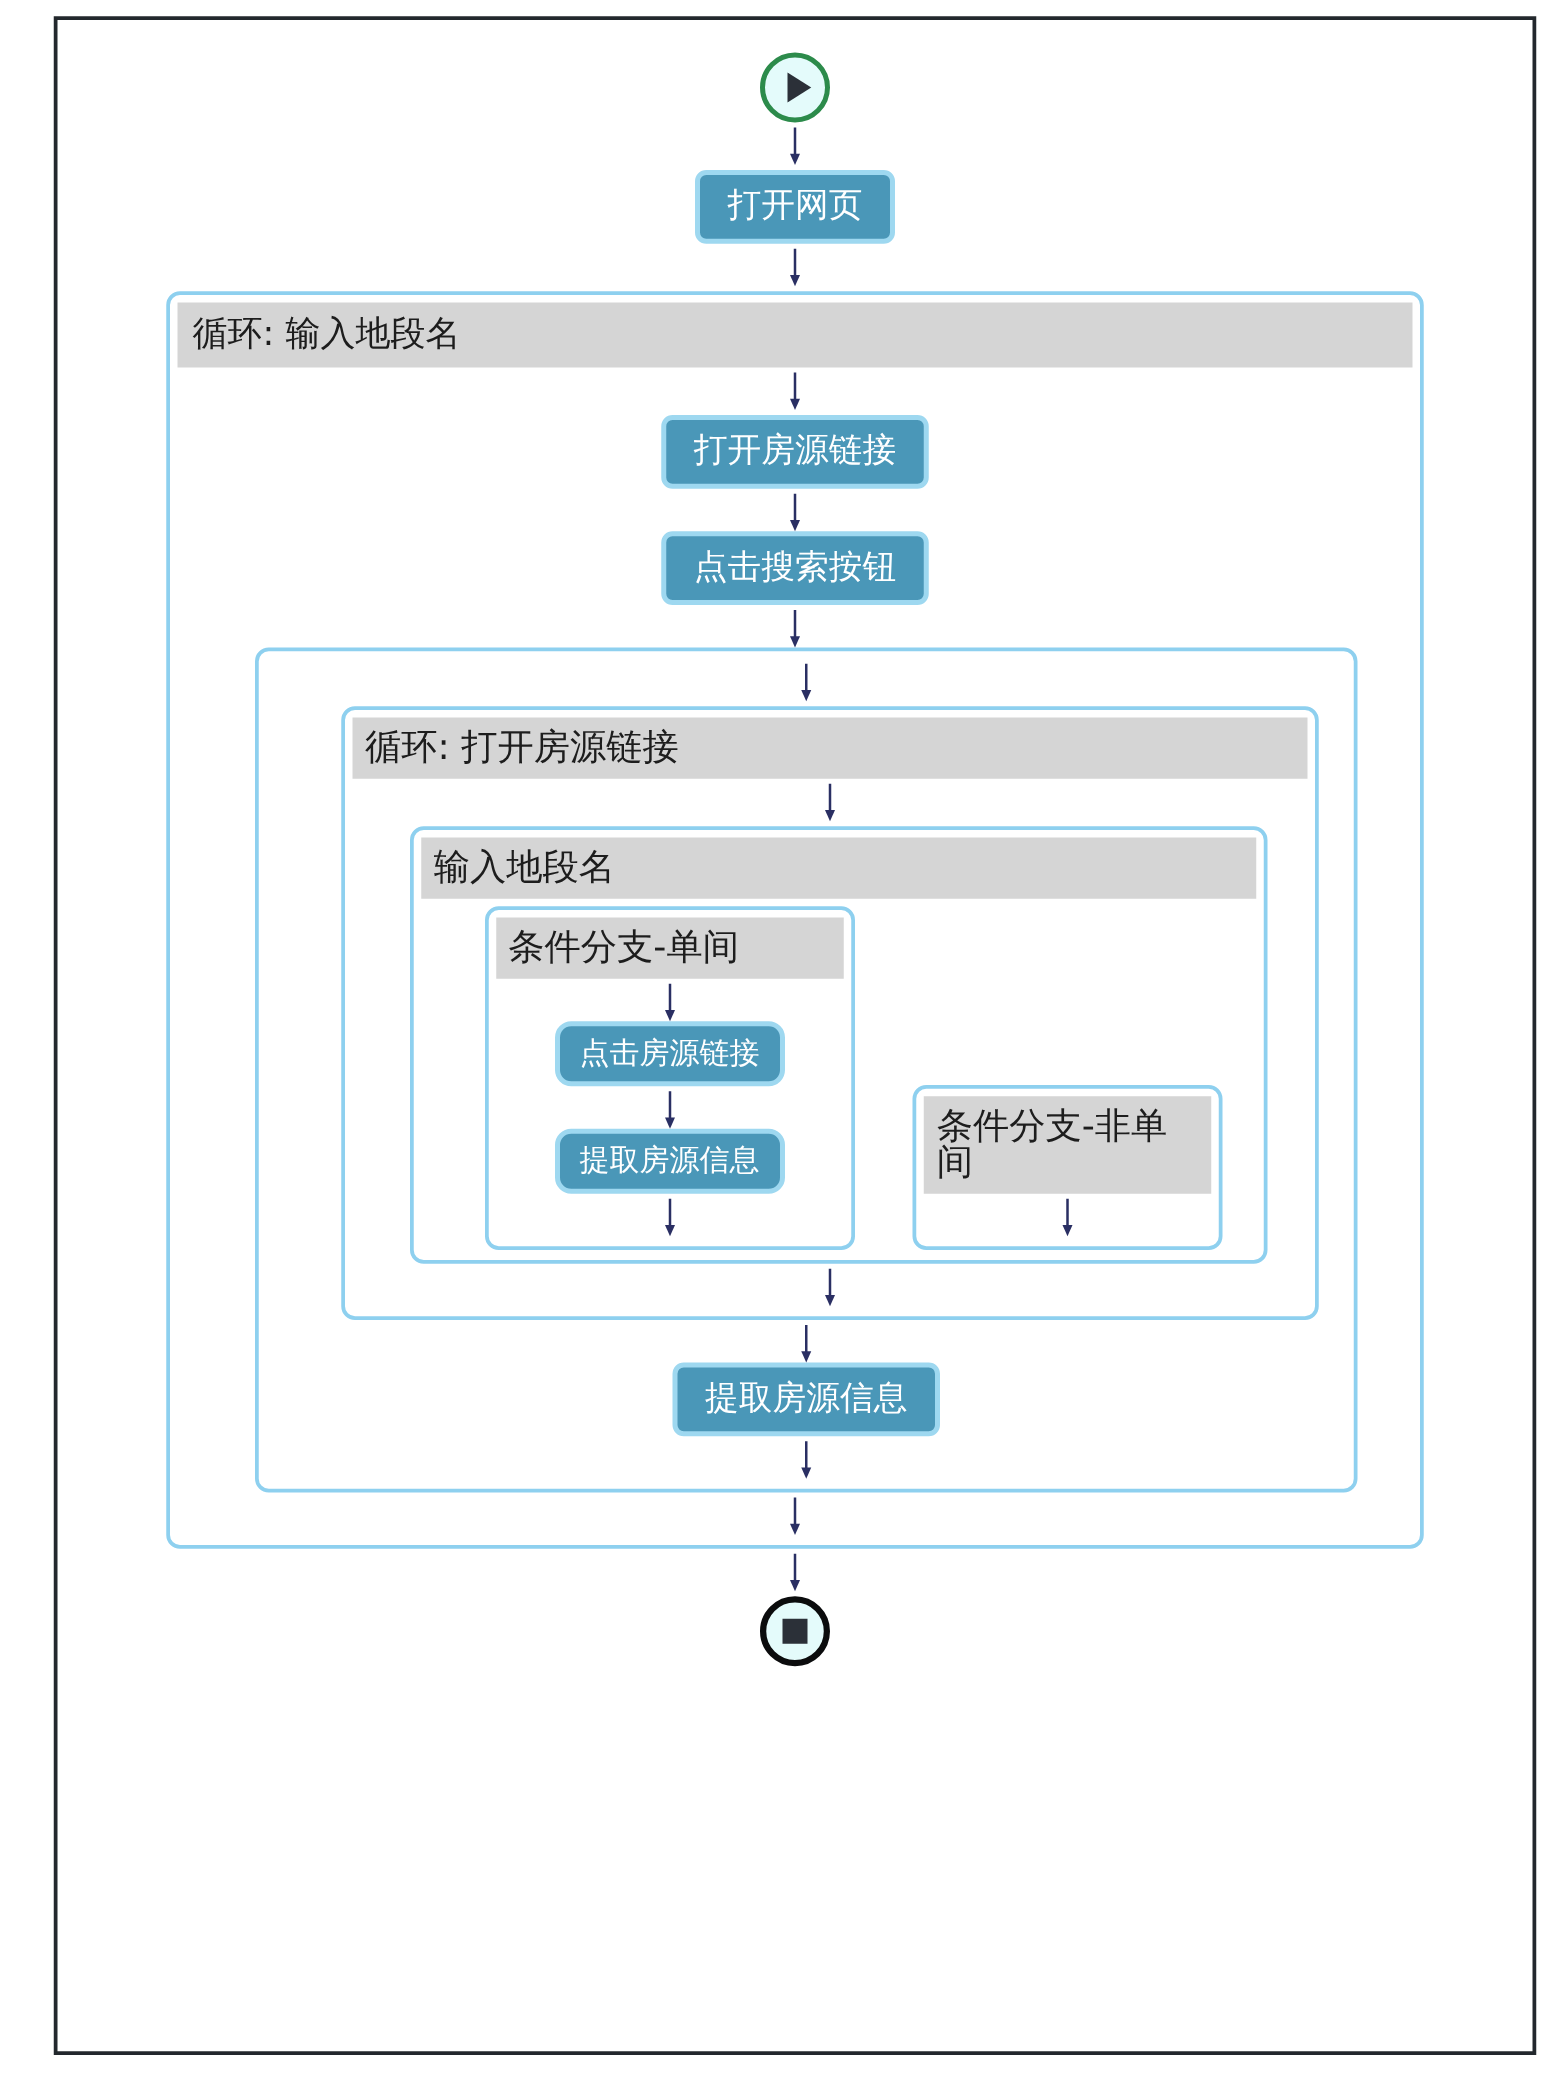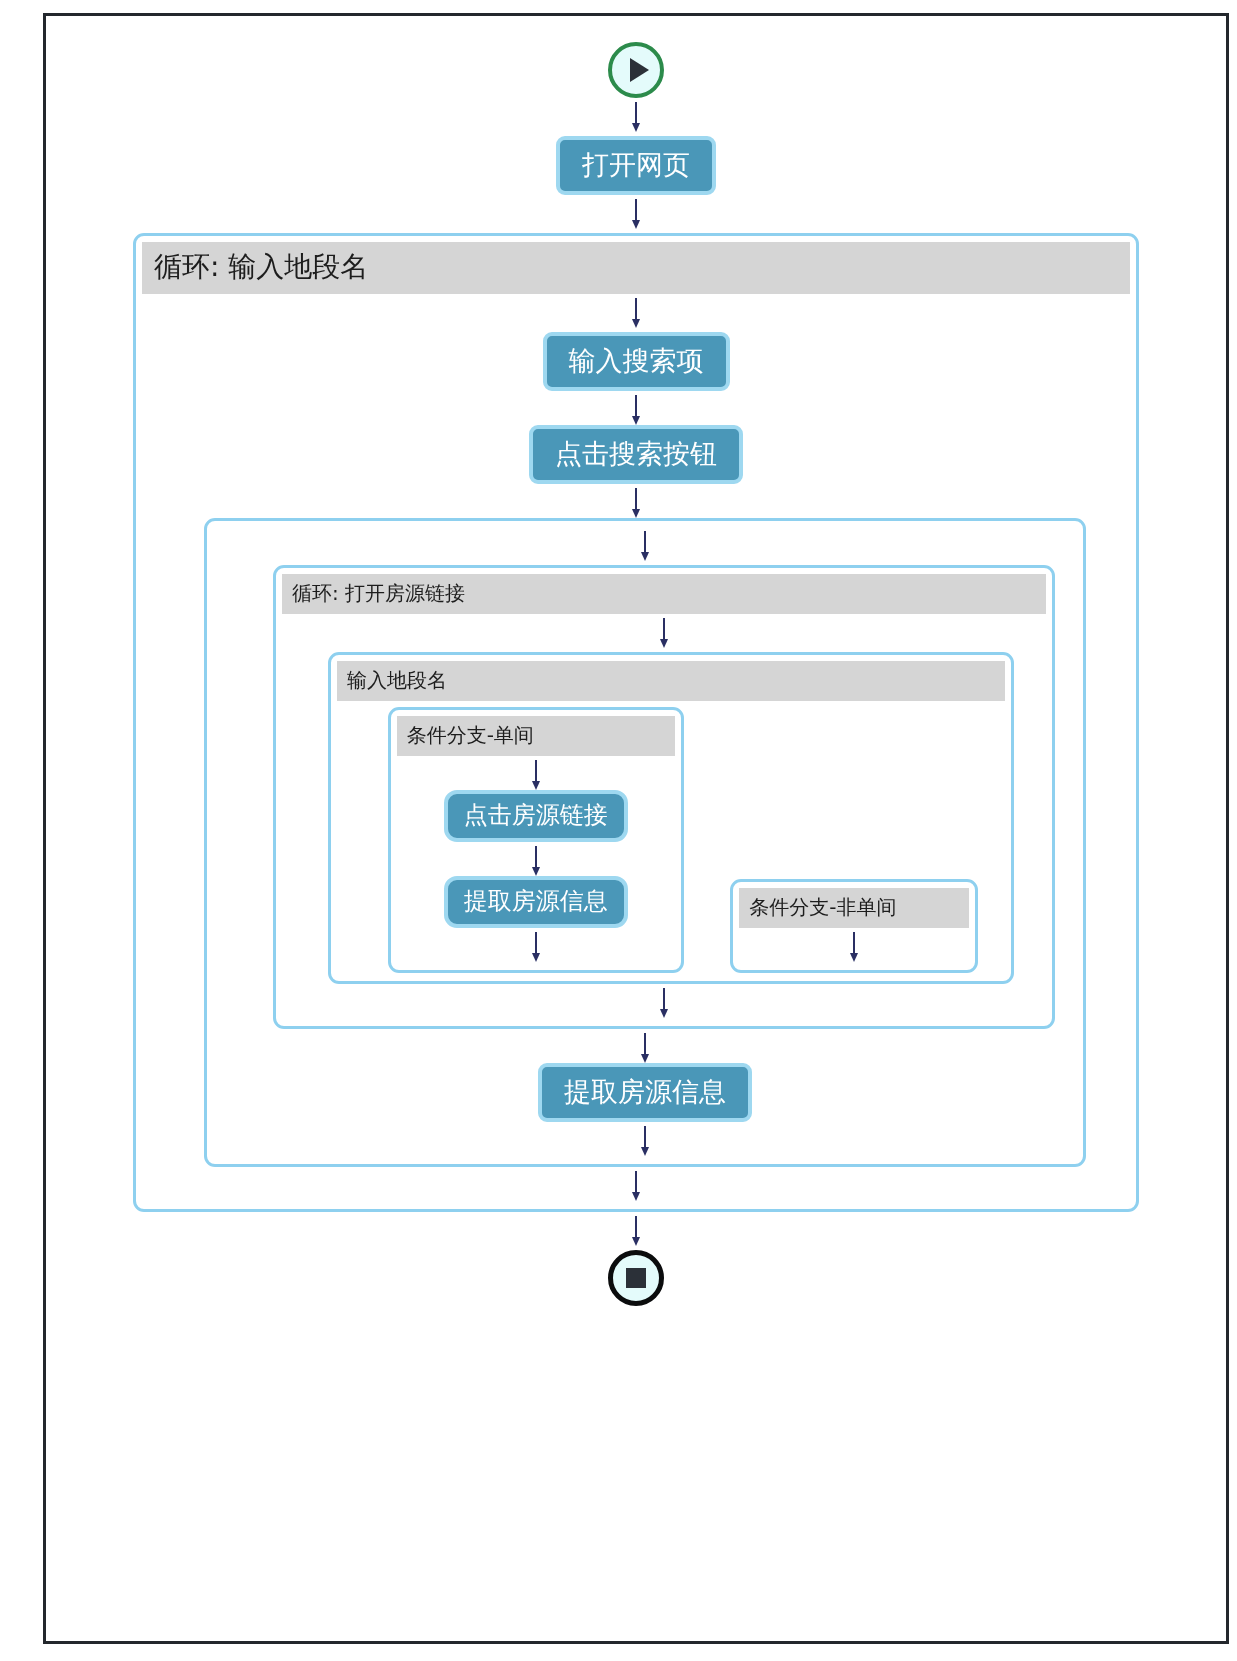--- a/index.html
+++ b/index.html
@@ -123,21 +123,21 @@
   .c-header {
     background: #d5d5d5;
     color: #1d1d1d;
     font-size: 28px;
     line-height: 1;
     text-align: left;
     padding: 11px 10px 13px 12px;
     box-sizing: border-box;
   }
   .c-header.sm {
-    font-size: 20px;
+    font-size: 29px;
     padding: 9px 9px 11px 10px;
   }
   .c-body { text-align: center; }
 
   
   #loop1 { width: 1006px; }
   #loop2 { width: 882px; margin-left: 62px; }
   #loop3 { width: 782px; margin-left: 60px; }
   #cond  { width: 686px; margin-left: 46px; }
 
@@ -171,21 +171,21 @@
 
     <div class="arrow"></div>
 
     
     <div class="container" id="loop1">
       <div class="c-header">循环: 输入地段名</div>
       <div class="c-body">
 
         <div class="arrow"></div>
 
-        <div class="node">输入搜索项</div>
+        <div class="node">打开房源链接</div>
 
         <div class="arrow short"></div>
 
         <div class="node">点击搜索按钮</div>
 
         <div class="arrow short"></div>
 
         
         <div class="container" id="loop2">
           <div class="c-body">

